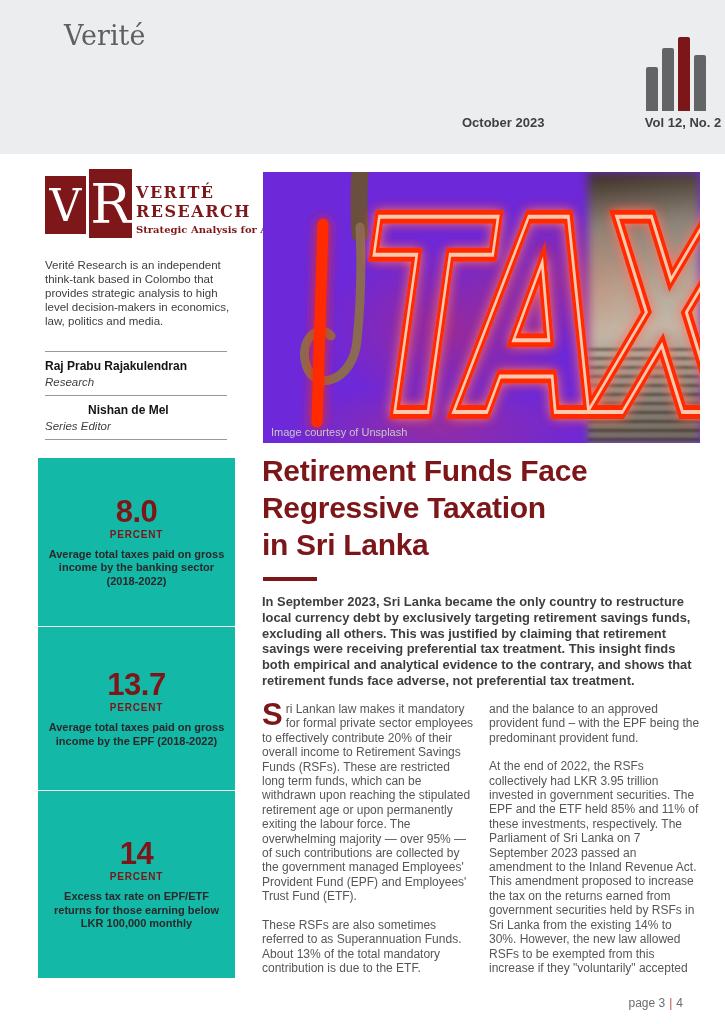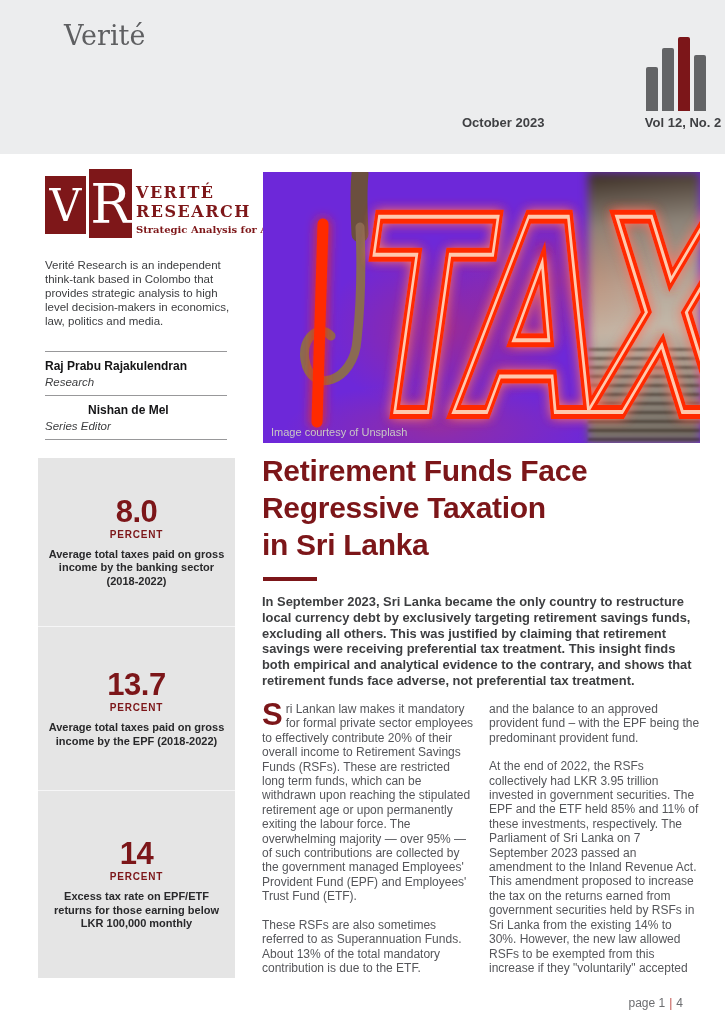--- a/index.html
+++ b/index.html
@@ -41,21 +41,21 @@
   .vr-name2 { top:202px; }
   .vr-tagline { position:absolute; left:136px; top:224px; font-family:"DejaVu Serif", serif; font-weight:bold; font-size:10px; color:#7e1719; white-space:nowrap; }
   .about { position:absolute; left:45px; top:258px; width:190px; font-size:11.5px; line-height:14px; color:#3c3d3f; }
   .credit-rule { position:absolute; left:45px; width:182px; border-top:1px solid #98989a; }
   .rule-1 { top:351px; } .rule-2 { top:395px; } .rule-3 { top:439px; }
   .credit-name { position:absolute; left:45px; font-size:12px; font-weight:bold; color:#141416; }
   .credit-role { position:absolute; left:45px; font-size:11.5px; font-style:italic; color:#3c3d3f; }
   .name-1 { top:359px; } .role-1 { top:376px; }
   .name-2 { top:403px;padding-left:43px; } .role-2 { top:420px; }
 
-  .stats { position:absolute; left:38px; top:458px; width:197px; height:520px; background:#e5e5e5; display:flex; flex-direction:column; }
+  .stats { position:absolute; left:38px; top:458px; width:197px; height:520px; background:#14b8a6; display:flex; flex-direction:column; }
   .stat { display:flex; flex-direction:column; justify-content:center; align-items:center; text-align:center; }
   .stat-1 { height:168px; } .stat-2 { height:164px; } .stat-3 { height:188px; }
   .stat + .stat { border-top:1px solid #f6f6f7; }
   .stat-value { font-size:31px; font-weight:bold; color:#7c1619; letter-spacing:-0.5px; line-height:32px; }
   .stat-unit { font-size:10px; font-weight:bold; color:#7c1619; letter-spacing:0.8px; margin-top:1px; }
   .stat-desc { font-size:11px; font-weight:bold; color:#29292b; line-height:13.5px; margin-top:8px; padding:0 10px; }
 
   
   .hero { position:absolute; left:263px; top:172px; width:437px; height:271px; background:#6d28d9; overflow:hidden; }
   .hero-window { position:absolute; right:0; top:0; bottom:0; width:112px;
@@ -178,16 +178,16 @@
       <p><span class="dropcap">S</span><span>ri Lankan law makes it mandatory for formal private sector employees to effectively contribute 20% of their overall income to Retirement Savings Funds (RSFs). These are restricted long term funds, which can be withdrawn upon reaching the stipulated retirement age or upon permanently exiting the labour force. The overwhelming majority — over 95% — of such contributions are collected by the government managed Employees' Provident Fund (EPF) and Employees' Trust Fund (ETF).</span></p>
       <p>These RSFs are also sometimes referred to as Superannuation Funds. About 13% of the total mandatory contribution is due to the ETF.</p>
     </div>
     <div class="col">
       <p>and the balance to an approved provident fund – with the EPF being the predominant provident fund.</p>
       <p>At the end of 2022, the RSFs collectively had LKR 3.95 trillion invested in government securities. The EPF and the ETF held 85% and 11% of these investments, respectively. The Parliament of Sri Lanka on 7 September 2023 passed an amendment to the Inland Revenue Act. This amendment proposed to increase the tax on the returns earned from government securities held by RSFs in Sri Lanka from the existing 14% to 30%. However, the new law allowed RSFs to be exempted from this increase if they "voluntarily" accepted</p>
     </div>
   </div>
 
   <div class="page-num">
-    <span>page 1</span><span class="sep">|</span><span>4</span>
+    <span>page 3</span><span class="sep">|</span><span>4</span>
   </div>
 
 </div>
 
 </body></html>

